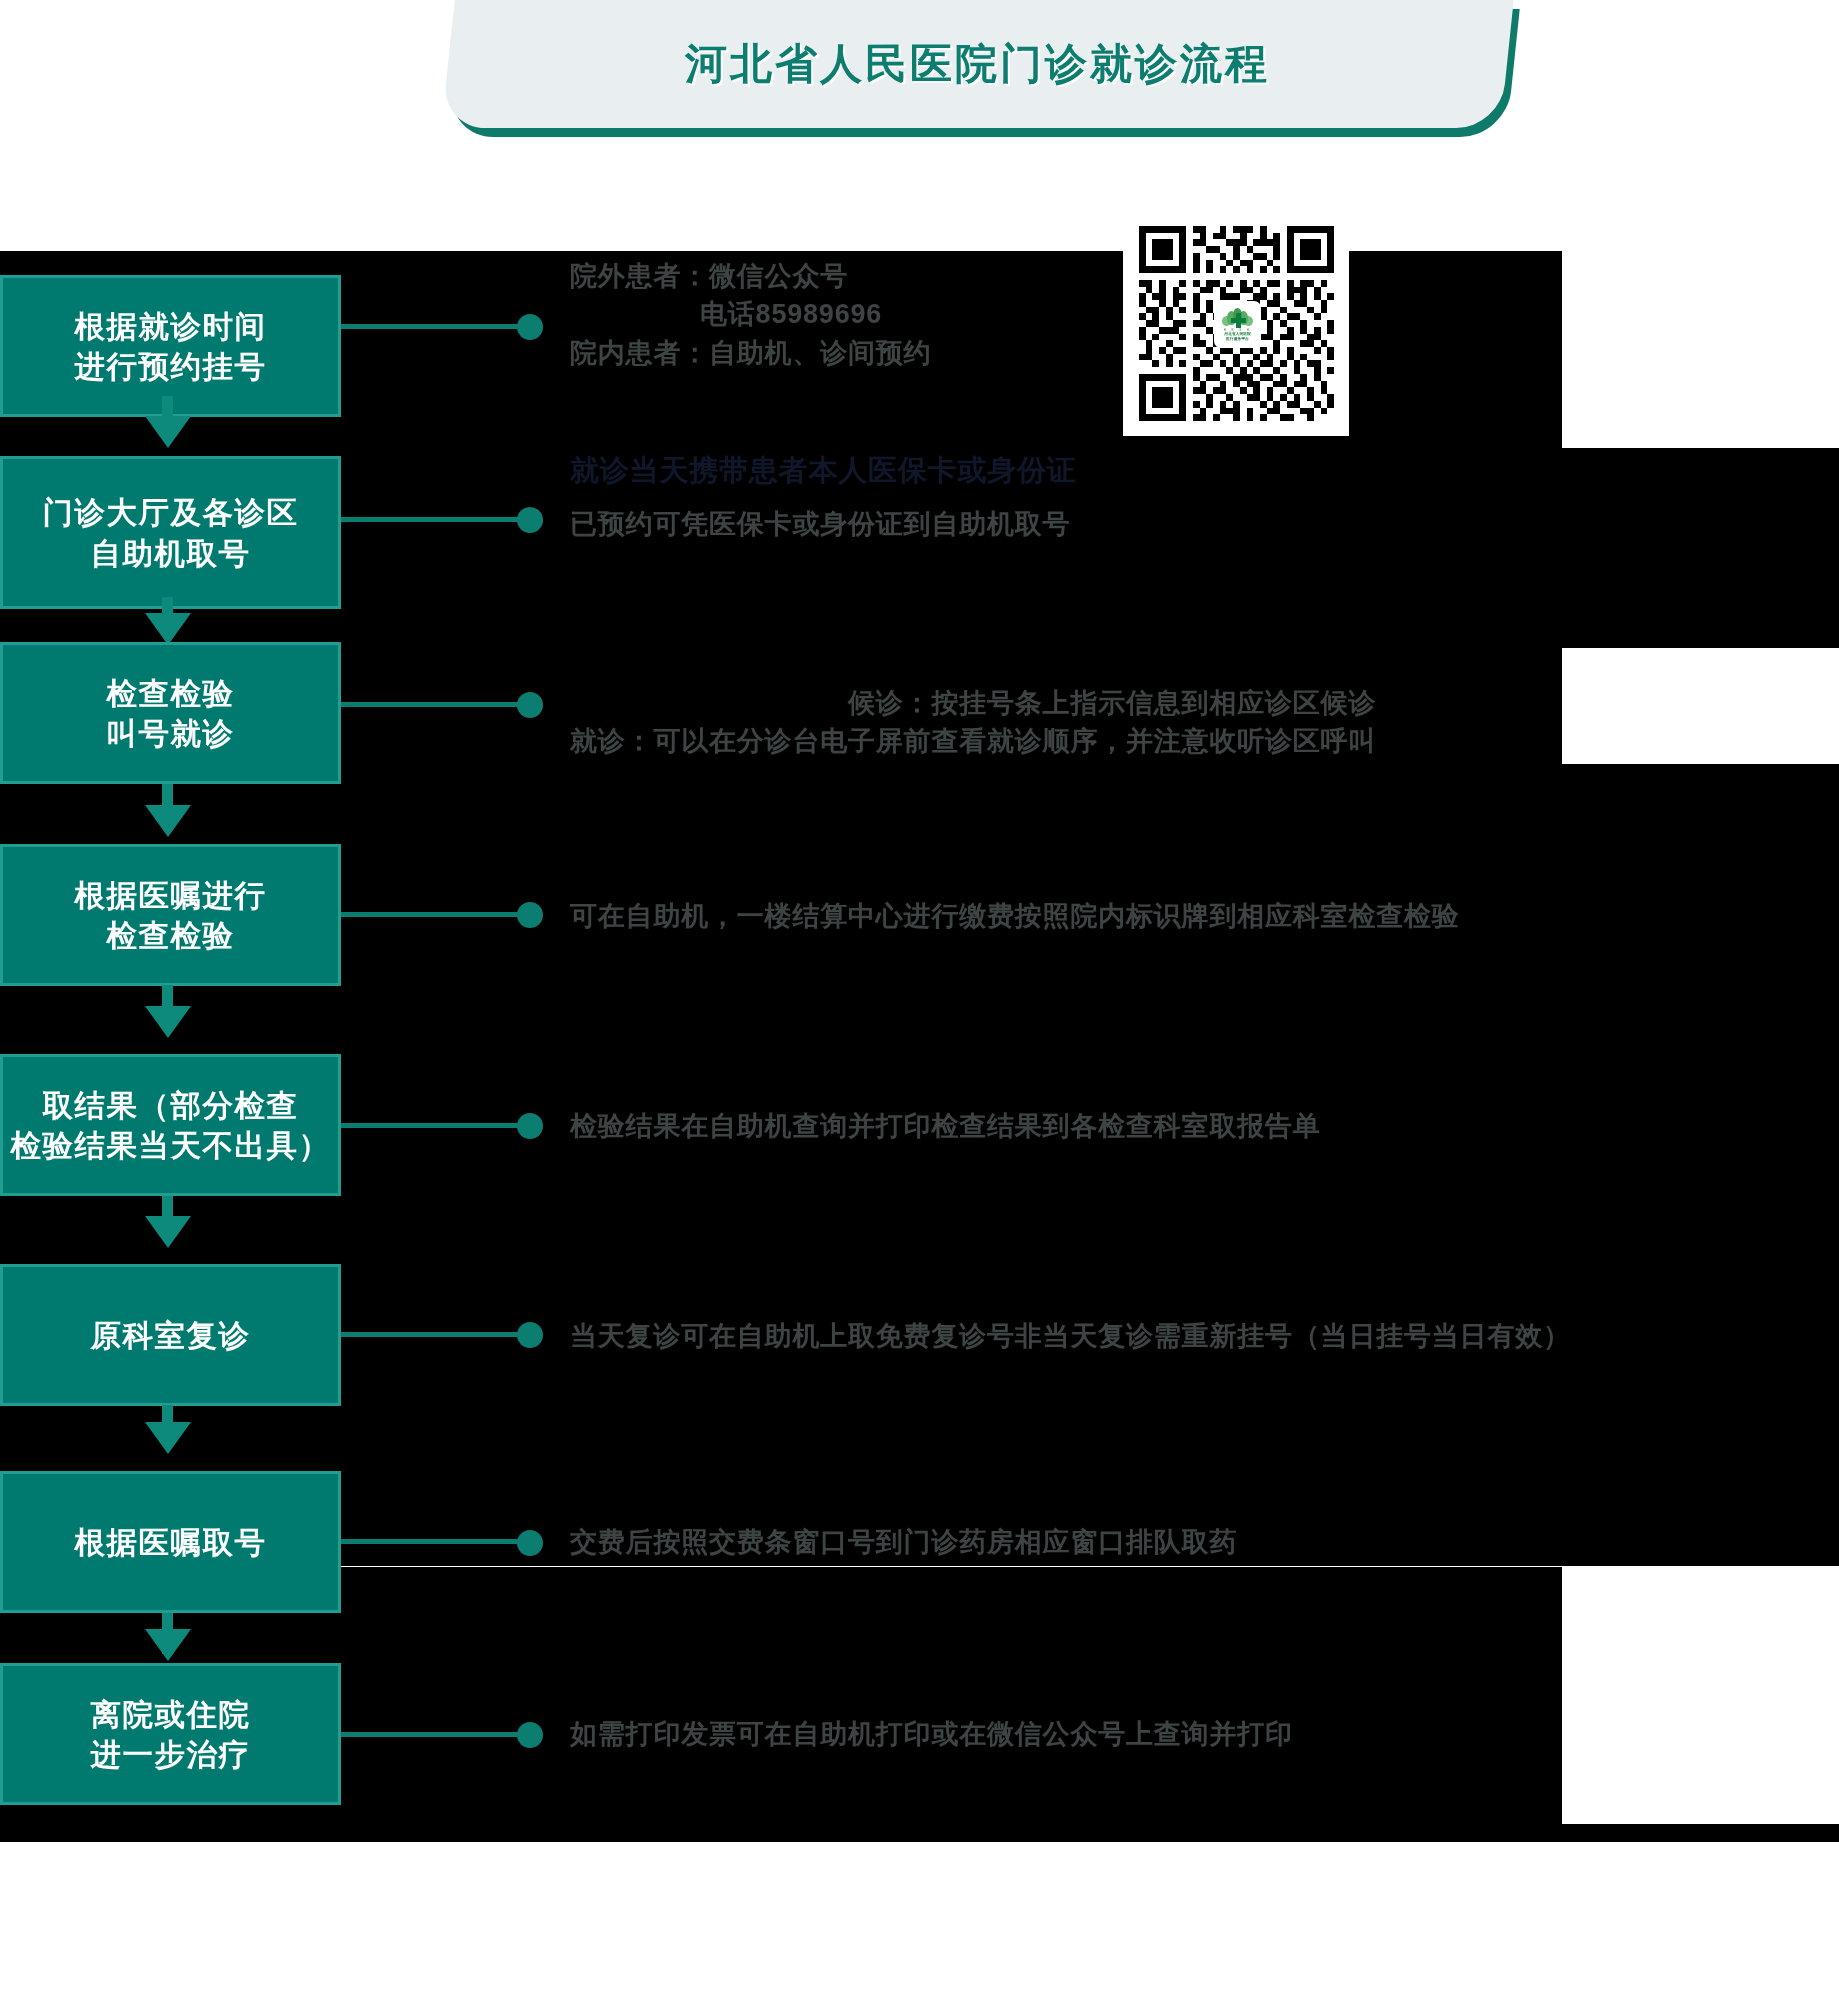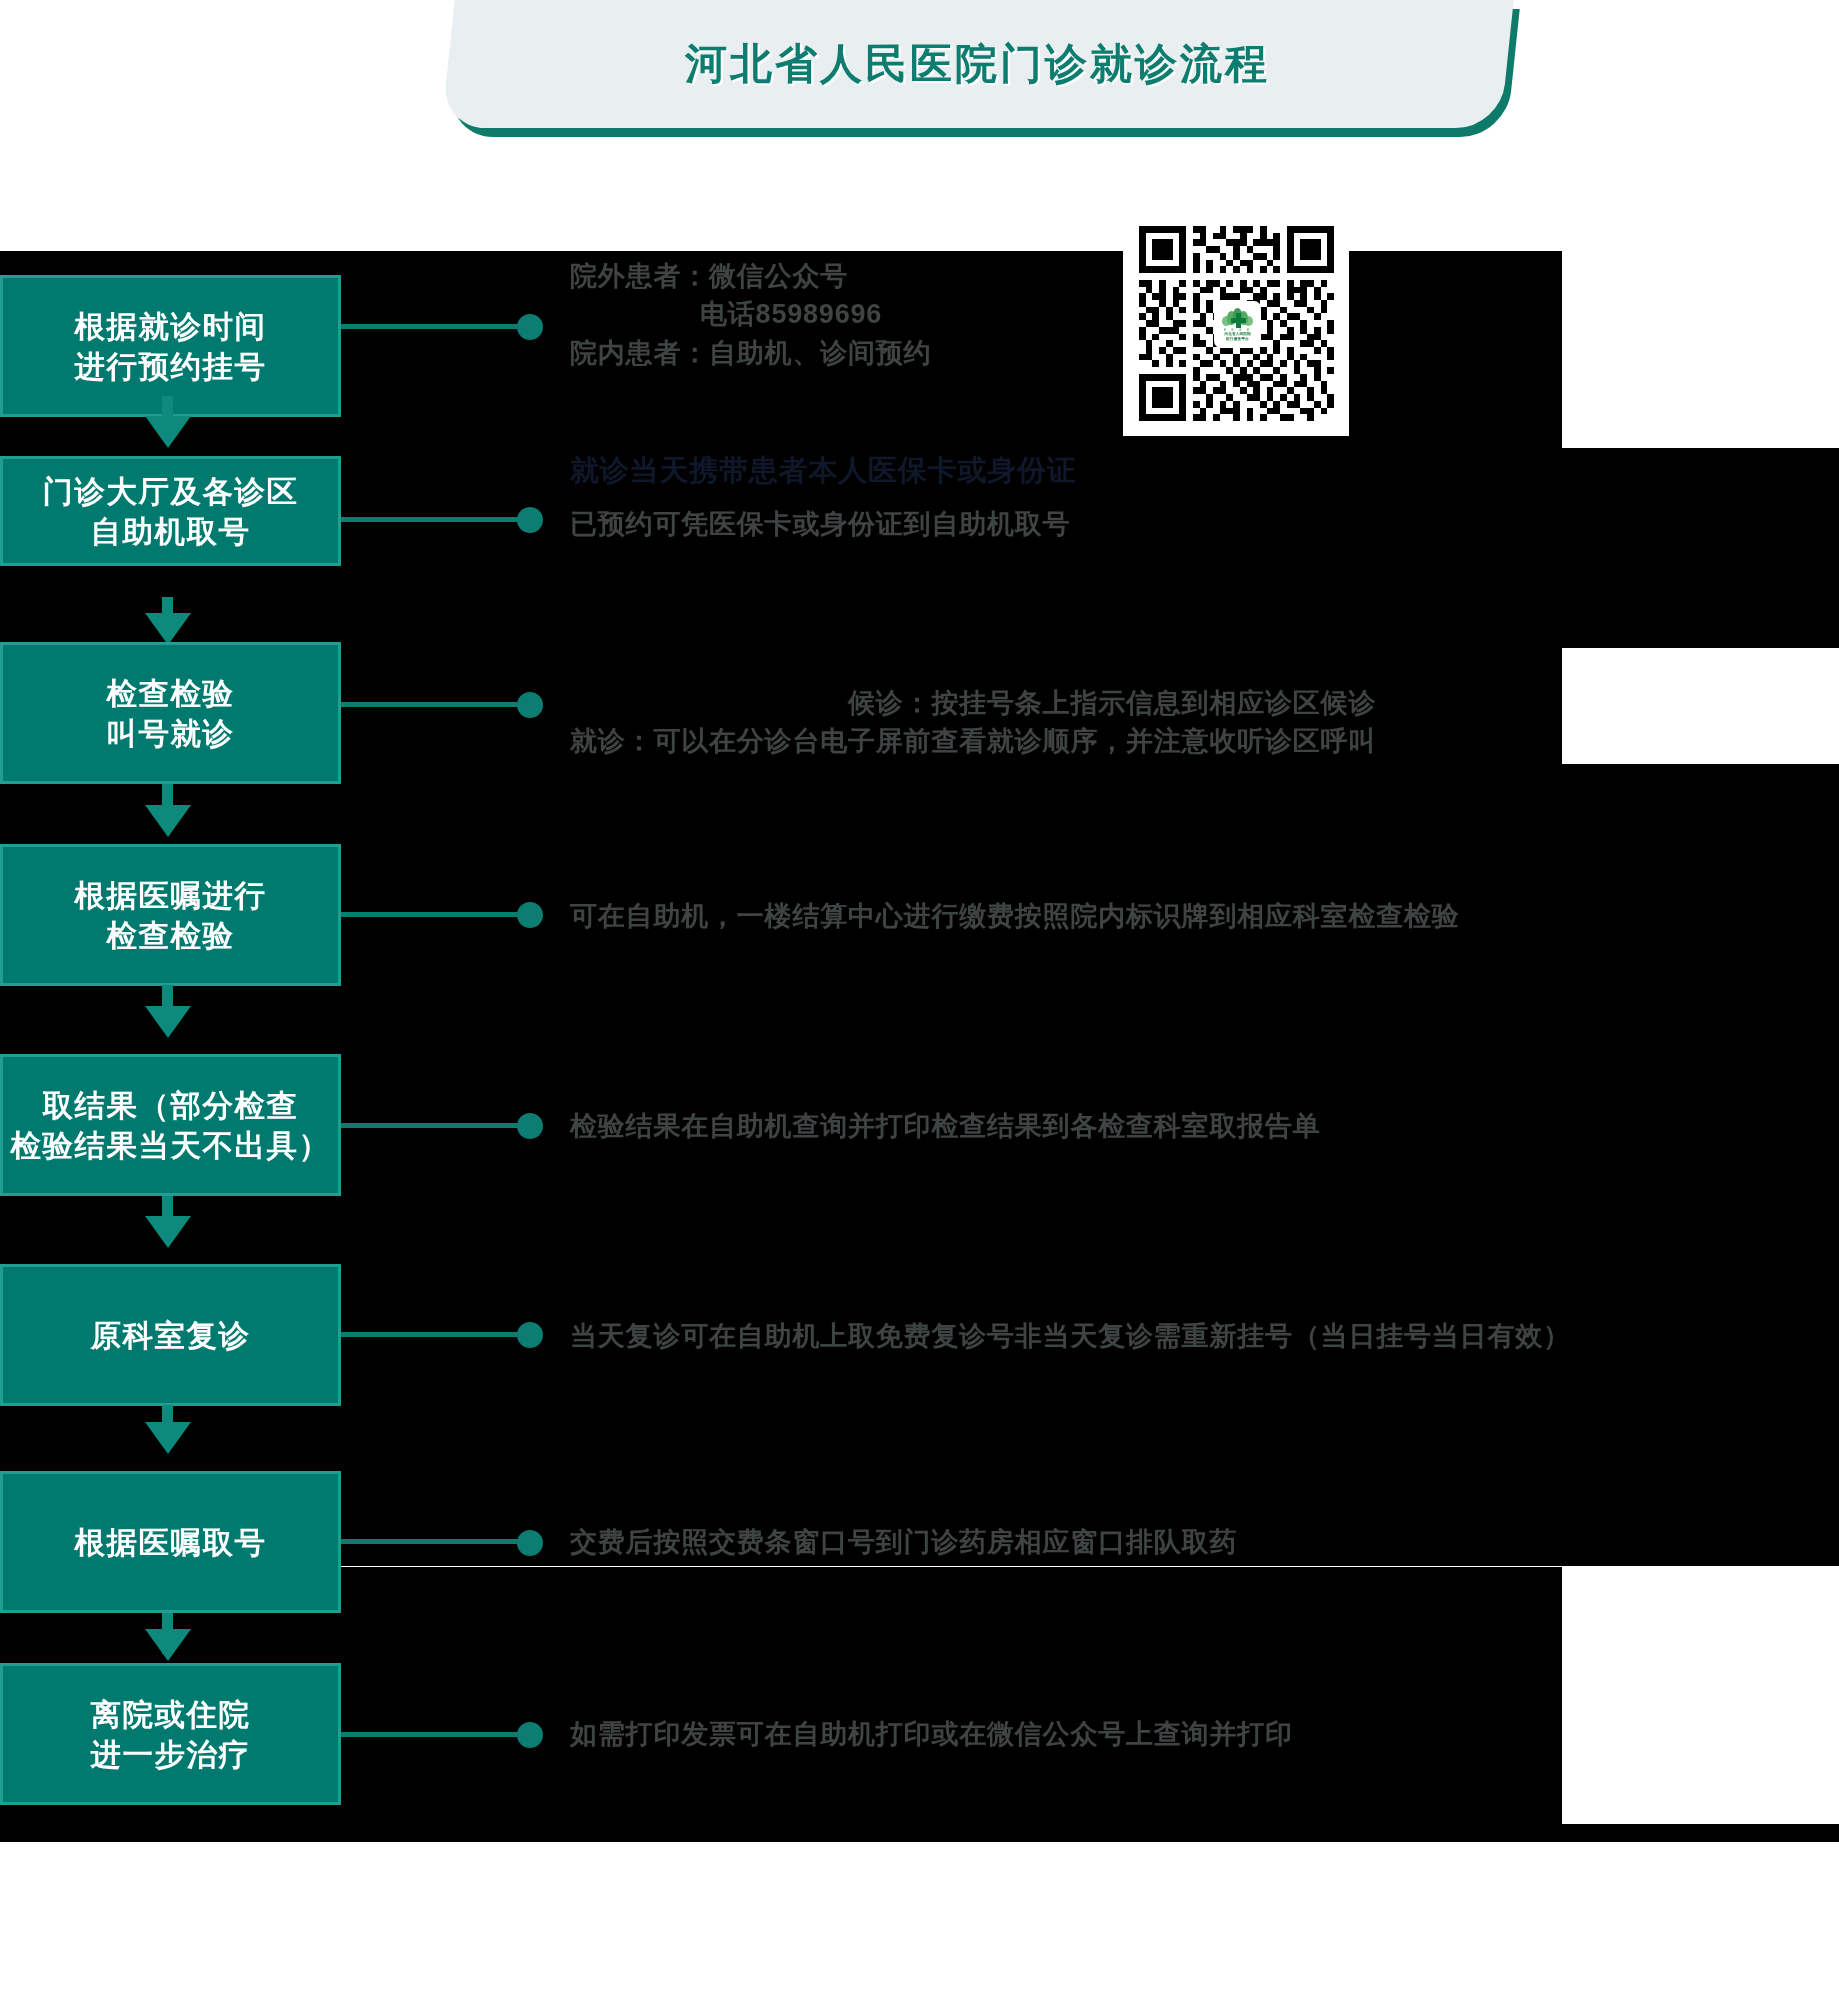--- a/index.html
+++ b/index.html
@@ -348,21 +348,21 @@
   <div class="conn-line" style="left:341px;top:324px;width:194px;"></div>
   <div class="conn-dot" style="left:517px;top:314px;"></div>
   <div class="arrow-shaft" style="left:162px;top:396px;height:44px;"></div>
   <div class="arrow-head" style="left:145px;top:416px;"></div>
   <div class="desc" style="left:570px;top:257px;">
     <span class="row">院外患者：微信公众号</span>
     <span class="indent">电话85989696</span>
     <span class="row">院内患者：自助机、诊间预约</span>
   </div>
 
-  <div class="step" style="top:456px;width:341px;height:110px;">
+  <div class="step" style="top:456px;width:341px;height:153px;">
     <span class="ln">门诊大厅及各诊区</span>
     <span class="ln">自助机取号</span>
   </div>
   <div class="conn-line" style="left:341px;top:517px;width:194px;"></div>
   <div class="conn-dot" style="left:517px;top:507px;"></div>
   <div class="arrow-shaft" style="left:162px;top:597px;height:38px;"></div>
   <div class="arrow-head" style="left:145px;top:613px;"></div>
   <div class="desc" style="left:570px;top:450px;">
     <span class="hl">就诊当天携带患者本人医保卡或身份证</span>
     <span class="row">已预约可凭医保卡或身份证到自助机取号</span>

